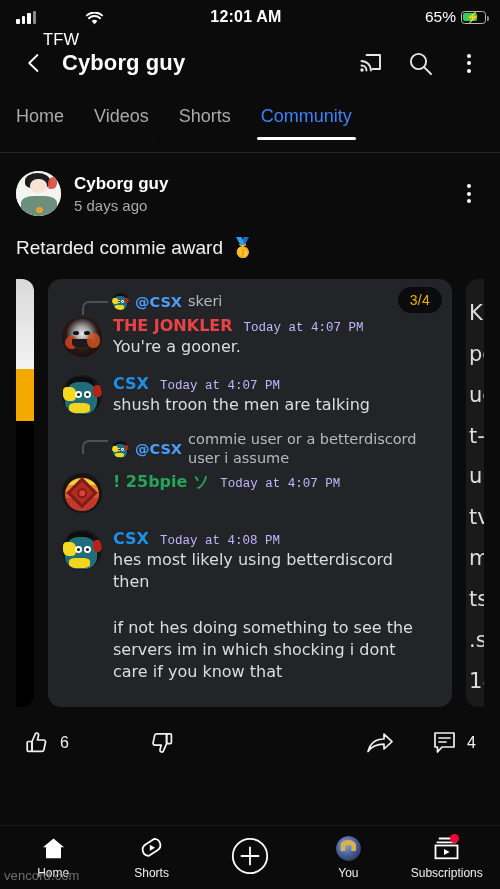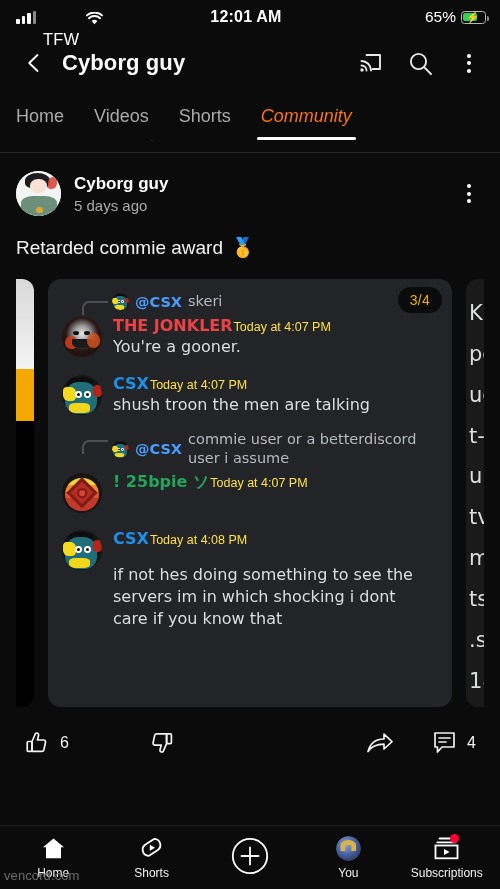--- a/index.html
+++ b/index.html
@@ -61,21 +61,21 @@
 
   
   .tabs {
     display: flex; align-items: center; padding: 0 16px; height: 48px;
     gap: 30px; position: relative;
   }
   .tab {
     font-size: 18px; color: #aaa; font-weight: 400; position: relative;
     height: 100%; display: flex; align-items: center; white-space: nowrap;
   }
-  .tab.active { color: #f97316; font-weight: 500; font-style: italic; }
+  .tab.active { color: #3b82f6; font-weight: 500; }
   .tab.active::after {
     content: ''; position: absolute; left: -4px; right: -4px; bottom: 0;
     height: 3px; background: #fff; border-radius: 2px;
   }
   .tabs-divider { height: 1px; background: #272727; width: 100%; }
 
   
   .cutrow { height: 12px; position: relative; overflow: hidden; }
   .cutrow svg { position: absolute; top: -26px; left: 0; }
 
@@ -138,23 +138,23 @@
   .reply-av { width: 17px; height: 17px; border-radius: 50%; overflow: hidden; flex: none; }
   .reply-name { color: #4a9eff; font-size: 14.5px; font-weight: 600; font-family: "DejaVu Sans", sans-serif; }
   .reply-text {
     color: #b5b9c0; font-size: 14.5px; font-family: "DejaVu Sans", sans-serif;
     line-height: 1.35; flex: 1; min-width: 0;
   }
 
   .msg { display: flex; gap: 11px; padding: 2px 0 0 4px; margin-bottom: 2px; }
   .msg-av { width: 40px; height: 40px; border-radius: 50%; overflow: hidden; flex: none; margin-top: 1px; }
   .msg-body { flex: 1; min-width: 0; }
-  .msg-head { display: flex; align-items: baseline; gap: 1px; flex-wrap: wrap; }
+  .msg-head { display: flex; align-items: baseline; gap: 11px; flex-wrap: wrap; }
   .msg-name { font-size: 16px; font-weight: 600; font-family: "DejaVu Sans", sans-serif; }
-  .msg-stamp { font-size: 12.5px; color: #fde047; font-family: Liberation Sans, sans-serif; }
+  .msg-stamp { font-size: 12.5px; color: #c4b5fd; font-family: Liberation Mono, monospace; }
   .msg-text {
     font-size: 16px; color: #dbdee1; line-height: 1.38; margin-top: 1px;
     font-family: "DejaVu Sans", sans-serif; word-wrap: break-word;
   }
   .msg-spacer { height: 12px; }
 
   
   .av-joker { width:100%; height:100%; background:radial-gradient(circle at 50% 42%, #e8e8e8 0%, #9a9a9a 26%, #2a1714 52%, #140a08 100%); position:relative;}
   .av-joker::before { content:''; position:absolute; left:8%; top:48%; width:30%; height:34%; background:#c9401f; border-radius:50% 40% 40% 50%; opacity:.88;}
   .av-joker::after { content:''; position:absolute; right:4%; top:40%; width:34%; height:38%; background:#d8541f; border-radius:45%; opacity:.8;}
@@ -461,21 +461,22 @@
                   <span class="e1"></span>
                   <span class="e2"></span>
                   <span class="y2"></span>
                 </span>
             </span>
             <div class="msg-body">
               <div class="msg-head">
                 <span class="msg-name" style="color:#1e90e8">CSX</span>
                 <span class="msg-stamp">Today at 4:08 PM</span>
               </div>
-              <div class="msg-text" style="margin-top:16px">if not hes doing something to see the servers im in which shocking i dont care if you know that</div>
+              <div class="msg-text">hes most likely using betterdiscord then</div>
+              <div class="msg-text" style="margin-top:24px">if not hes doing something to see the servers im in which shocking i dont care if you know that</div>
             </div>
           </div>
 
         </div>
       </div>
     </div>
   </div>
 
   <div class="engage">
     <div class="eg-item eg-like">

